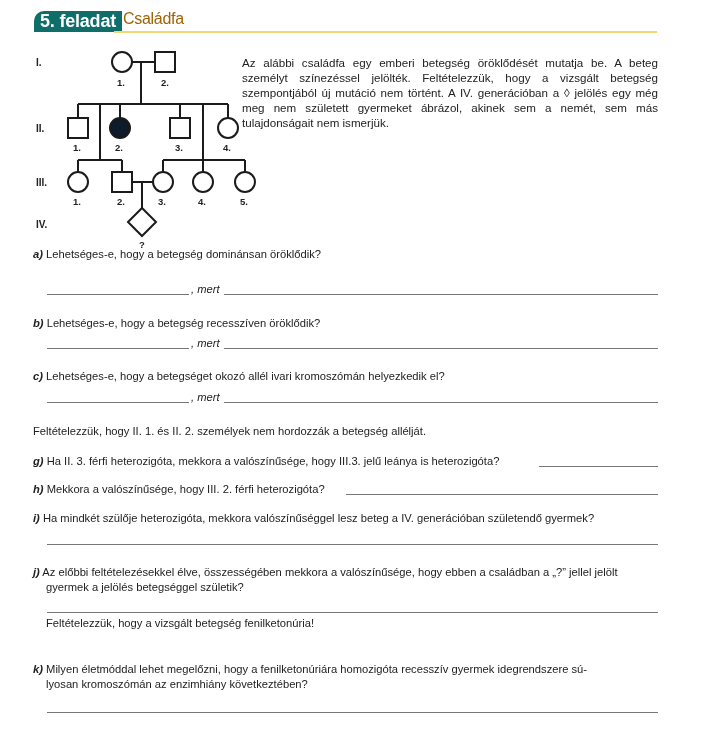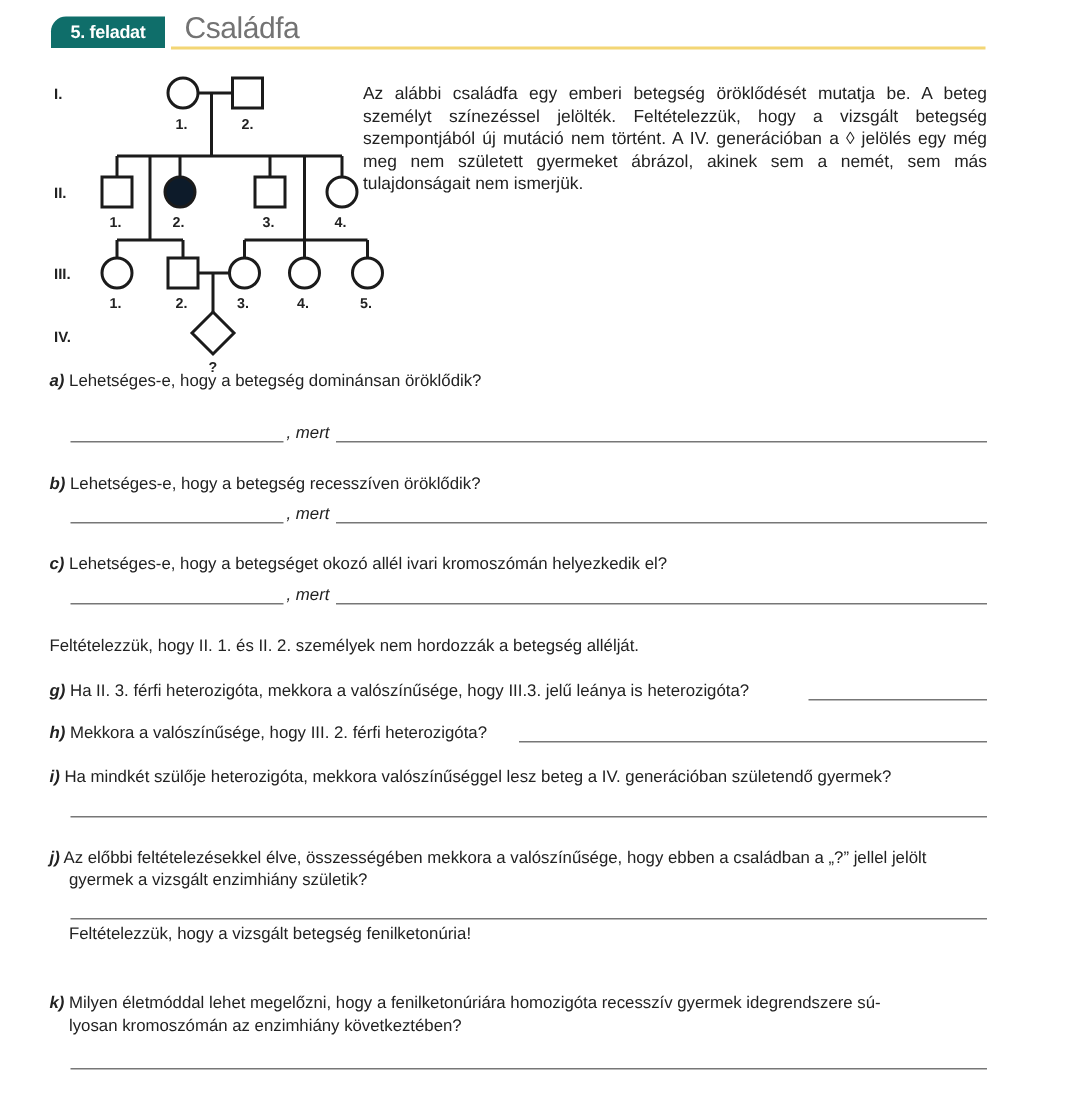--- a/index.html
+++ b/index.html
@@ -5,29 +5,29 @@
   html, body { margin: 0; padding: 0; background: #ffffff; }
   body {
     width: 720px; height: 744px; position: relative; overflow: hidden;
     font-family: "Liberation Sans", "DejaVu Sans", sans-serif;
     color: #1f1f1f;
   }
   .abs { position: absolute; }
 
   
   .tab {
-    position: absolute; left: 34px; top: 11px; width: 76px; height: 21px;
+    position: absolute; left: 34px; top: 11px; width: 88px; height: 21px;
     background: #0f6e6a; color: #ffffff;
     border-radius: 10px 0 0 0;
-    font-size: 12px; font-weight: bold; line-height: 21px;
+    font-size: 18px; font-weight: bold; line-height: 21px;
     text-align: center; letter-spacing: -0.2px;
   }
   .title {
-    position: absolute; left: 123px; top: 9px; font-size: 20px;
-    color: #737373; line-height: 20px; letter-spacing: -0.3px;
+    position: absolute; left: 123px; top: 9px; font-size: 16px;
+    color: #a16207; line-height: 20px; letter-spacing: -0.3px;
   }
   .header-line {
     position: absolute; left: 114px; top: 31px; width: 543px; height: 2px;
     background: #f3d675;
   }
 
   
   .pedigree { position: absolute; left: 0; top: 40px; width: 260px; height: 215px; }
   .gen-label { font-size: 10px; font-weight: bold; fill: #222; }
   .num-label { font-size: 9.5px; font-weight: bold; fill: #222; }
@@ -169,21 +169,21 @@
 <div class="abs" style="left:346px; top:494px; width:312px; height:1px; background:#777;"></div>
 
 <div class="q" style="top:511px;">
   <span class="letter">i)</span><span> Ha mindkét szülője heterozigóta, mekkora valószínűséggel lesz beteg a IV. generációban születendő gyermek?</span>
 </div>
 <div class="full-line" style="top:544px;"></div>
 
 <div class="q" style="top:565px;">
   <span class="letter">j)</span><span> Az előbbi feltételezésekkel élve, összességében mekkora a valószínűsége, hogy ebben a családban a „?” jellel jelölt</span>
 </div>
-<div class="q" style="top:580px; left:46px;">gyermek a vizsgált enzimhiány születik?</div>
+<div class="q" style="top:580px; left:46px;">gyermek a jelölés betegséggel születik?</div>
 <div class="full-line" style="top:612px;"></div>
 
 <div class="note" style="top:616px; left:46px;">Feltételezzük, hogy a vizsgált betegség fenilketonúria!</div>
 
 <div class="q" style="top:662px;text-align:center;">
   <span class="letter">k)</span><span> Milyen életmóddal lehet megelőzni, hogy a fenilketonúriára homozigóta recesszív  gyermek idegrendszere sú-</span>
 </div>
 <div class="q" style="top:677px; left:46px;">lyosan kromoszómán az enzimhiány következtében?</div>
 <div class="full-line" style="top:712px;"></div>
 

